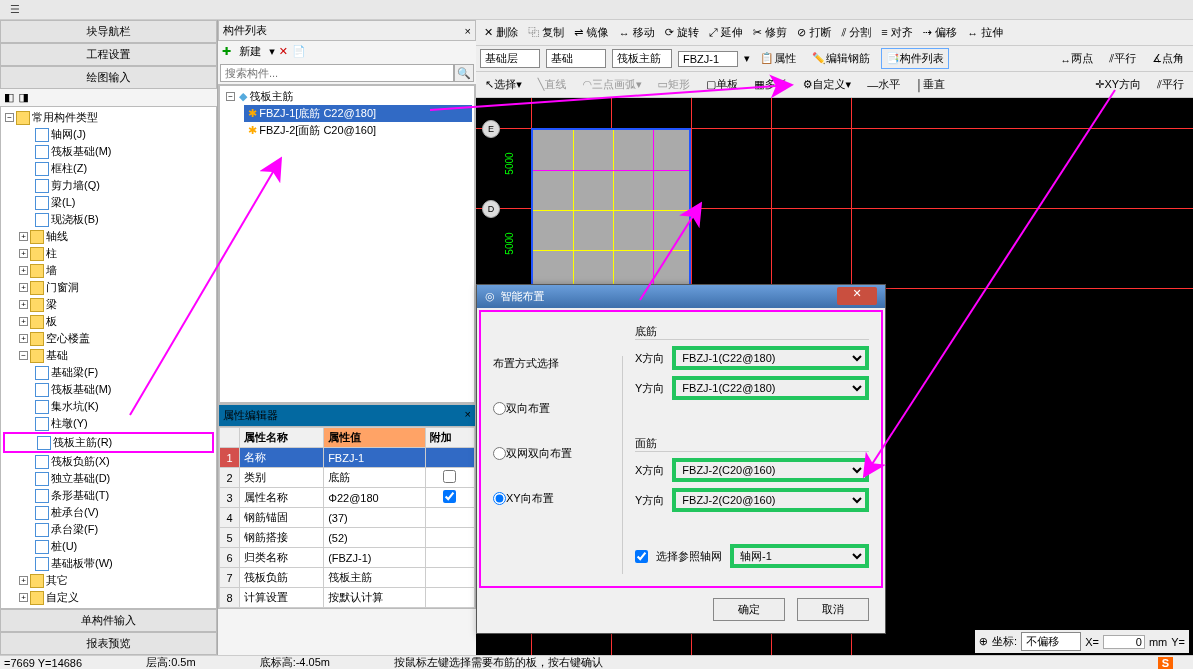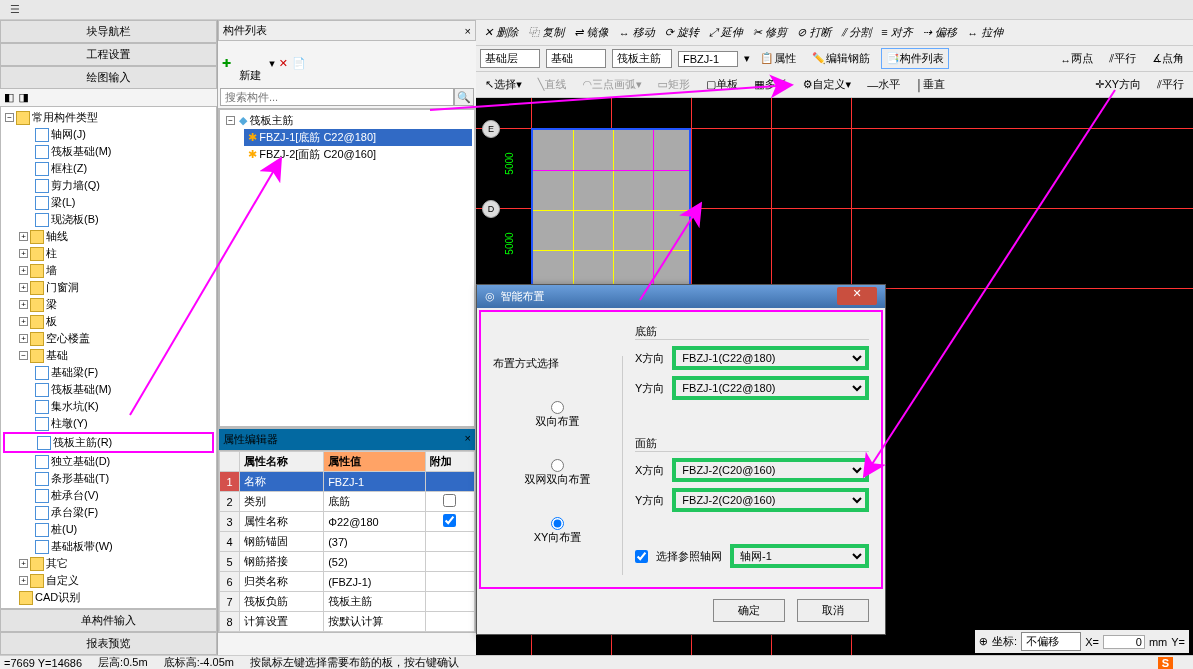--- a/index.html
+++ b/index.html
@@ -16,68 +16,68 @@
 .tree-folder { background: #ffd966; border: 1px solid #c9a227; }
 .tree-square { border: 1px solid #4a90d9; background: white; }
 .tree-toggle { width: 9px; height: 9px; border: 1px solid #888; background: white; display: inline-flex; align-items: center; justify-content: center; font-size: 8px; margin-right: 2px; }
 .indent-1 { padding-left: 16px; }
 .indent-2 { padding-left: 32px; }
 .highlight-box { border: 2px solid #ff00ff; }
 
 .center-panel { position: absolute; left: 218px; top: 20px; width: 258px; bottom: 14px; background: #f4f4f4; display: flex; flex-direction: column; }
 .center-header { display: flex; align-items: center; background: #eee; padding: 2px 4px; border: 1px solid #bbb; }
 .center-toolbar { display: flex; align-items: center; padding: 2px 4px; gap: 4px; }
-.center-toolbar-btn { padding: 1px 4px; cursor: pointer; margin-top: 24px; }
+.center-toolbar-btn { padding: 1px 4px; cursor: pointer; }
 .search-box { display: flex; padding: 2px; }
 .search-box input { flex: 1; border: 1px solid #aaa; padding: 2px 4px; }
 .search-btn { width: 20px; border: 1px solid #aaa; background: #eee; cursor: pointer; }
 .component-tree { flex: 0 0 auto; background: white; border: 1px solid #bbb; min-height: 320px; }
 .comp-item { padding: 1px 4px; display: flex; align-items: center; }
 .comp-item.selected { background: #316ac5; color: white; }
 
 .prop-editor { border: 1px solid #bbb; background: white; }
 .prop-header { background: #0369a1; padding: 3px 4px; border-bottom: 1px solid #bbb; display:flex; }
 .prop-table { width: 100%; border-collapse: collapse; }
 .prop-table th, .prop-table td { border: 1px solid #ccc; padding: 2px 4px; text-align: left; }
 .prop-table th { background: #f0f0f0; }
 .prop-table th.val { background: #ffa366; }
 .prop-table tr.selected td { background: #316ac5; color: white; }
 .prop-table .rownum { width: 20px; text-align: center; background: #f0f0f0; }
 .prop-table tr.selected .rownum { background: #d4504c; color: white; }
 
 .main-area { position: absolute; left: 476px; right: 0; top: 20px; bottom: 14px; display: flex; flex-direction: column; }
 .ribbon1 { height: 26px; background: #eee; display: flex; align-items: center; padding: 0 4px; border-bottom: 1px solid #ccc; gap: 2px; }
-.ribbon1 .rbtn { padding: 2px 4px; display: flex; align-items: center; cursor: pointer; font-style: italic; }
+.ribbon1 .rbtn { padding: 2px 4px; display: flex; align-items: center; cursor: pointer; }
 .ribbon2 { height: 26px; background: #eee; display: flex; align-items: center; padding: 0 4px; border-bottom: 1px solid #ccc; gap: 6px; }
 .ribbon3 { height: 26px; background: #eee; display: flex; align-items: center; padding: 0 4px; border-bottom: 1px solid #ccc; gap: 6px; }
 .combo { border: 1px solid #888; background: white; padding: 1px 4px; min-width: 60px; display: inline-block; }
 .rbtn-box { border: 1px solid transparent; padding: 2px 4px; cursor: pointer; display: inline-flex; align-items: center; }
 
 .canvas { flex: 1; background: black; position: relative; overflow: hidden; }
 .grid-area { position: absolute; left: 55px; top: 30px; width: 160px; height: 160px; border: 2px solid #2255ff; background: #aaa; }
 .grid-line-v { position: absolute; top: 0; bottom: 0; width: 1px; }
 .grid-line-h { position: absolute; left: 0; right: 0; height: 1px; }
 .axis-circle { position: absolute; width: 18px; height: 18px; border: 1px solid #aaa; background: #ddd; border-radius: 50%; color: #000; text-align: center; line-height: 16px; font-size: 9px; }
 .axis-text { position: absolute; color: #00ff00; transform: rotate(-90deg); font-size: 10px; }
 .red-line-v { position: absolute; top: 0; bottom: 0; width: 1px; background: #ff3333; }
 .red-line-h { position: absolute; left: 0; right: 0; height: 1px; background: #ff3333; }
 
 .dialog { position: absolute; left: 476px; top: 284px; width: 410px; background: #f0f0f0; border: 1px solid #555; box-shadow: 2px 2px 8px rgba(0,0,0,0.4); z-index: 100; }
 .dialog-title { background: linear-gradient(#6a9edb, #3d6fab); color: white; padding: 4px 8px; display: flex; align-items: center; }
 .dialog-close { position: absolute; right: 8px; top: 2px; width: 40px; height: 18px; background: #c94f3f; color: white; text-align: center; border-radius: 2px; cursor: pointer; }
 .dialog-body { padding: 12px; display: flex; }
 .layout-left { width: 130px; border-right: 1px solid #ccc; margin-top: 32px; }
 .layout-left .group-title { margin-bottom: 16px; }
-.radio-row { display: flex; align-items: center; margin: 30px 0; flex-direction: column; }
+.radio-row { display: flex; align-items: center; margin: 30px 0; }
 .layout-right { flex: 1; padding-left: 12px; }
 .field-row { display: flex; align-items: center; margin: 6px 0; gap: 8px; }
 .field-row select { flex: 1; border: 4px solid #22c55e; padding: 1px 2px; }
 .dialog-buttons { display: flex; justify-content: flex-end; gap: 12px; padding: 8px 16px 12px; }
 .dialog-buttons button { padding: 3px 24px; border: 1px solid #888; background: #eee; cursor: pointer; }
-.status-bar { position: absolute; left: 0; right: 0; bottom: 0; height: 14px; background: #eee; display: flex; align-items: center; font-size: 10px; padding: 0 4px; border-top: 1px solid #ccc; }
+.status-bar { position: absolute; left: 0; right: 0; bottom: 0; height: 14px; background: #eee; display: flex; align-items: center; font-size: 10px; padding: 0 4px; border-top: 1px solid #ccc; gap: 48px; }
 .status-bar span { margin-right: 16px; }
 
 .bottom-toolbar { position: absolute; right: 4px; bottom: 16px; display: flex; align-items: center; gap: 4px; background: #eee; padding: 2px 4px; }
 .bottom-toolbar input { width: 42px; border: 1px solid #aaa; text-align: right; padding: 0 2px; }
 
 svg.arrow-svg { position: absolute; top: 0; left: 0; width: 1193px; height: 669px; z-index: 300; pointer-events: none; }
 </style>
 </head>
 <body>
 
@@ -125,20 +125,21 @@
         <div class="tree-item indent-2"><span class="tree-icon tree-square"></span>基础梁(F)</div>
         <div class="tree-item indent-2"><span class="tree-icon tree-square"></span>筏板基础(M)</div>
         <div class="tree-item indent-2"><span class="tree-icon tree-square"></span>集水坑(K)</div>
         <div class="tree-item indent-2"><span class="tree-icon tree-square"></span>柱墩(Y)</div>
       </div>
     <div class="tree-item indent-2 highlight-box">
         <span class="tree-icon tree-square"></span>
         <span>筏板主筋(R)</span>
       </div>
     <div id="tree-found-items2">
+        <div class="tree-item indent-2"><span class="tree-icon tree-square"></span>筏板负筋(X)</div>
         <div class="tree-item indent-2"><span class="tree-icon tree-square"></span>独立基础(D)</div>
         <div class="tree-item indent-2"><span class="tree-icon tree-square"></span>条形基础(T)</div>
         <div class="tree-item indent-2"><span class="tree-icon tree-square"></span>桩承台(V)</div>
         <div class="tree-item indent-2"><span class="tree-icon tree-square"></span>承台梁(F)</div>
         <div class="tree-item indent-2"><span class="tree-icon tree-square"></span>桩(U)</div>
         <div class="tree-item indent-2"><span class="tree-icon tree-square"></span>基础板带(W)</div>
       </div>
     <div id="tree-others">
         <div class="tree-item indent-1"><span class="tree-toggle">+</span><span class="tree-icon tree-folder"></span>其它</div>
         <div class="tree-item indent-1"><span class="tree-toggle">+</span><span class="tree-icon tree-folder"></span>自定义</div>

